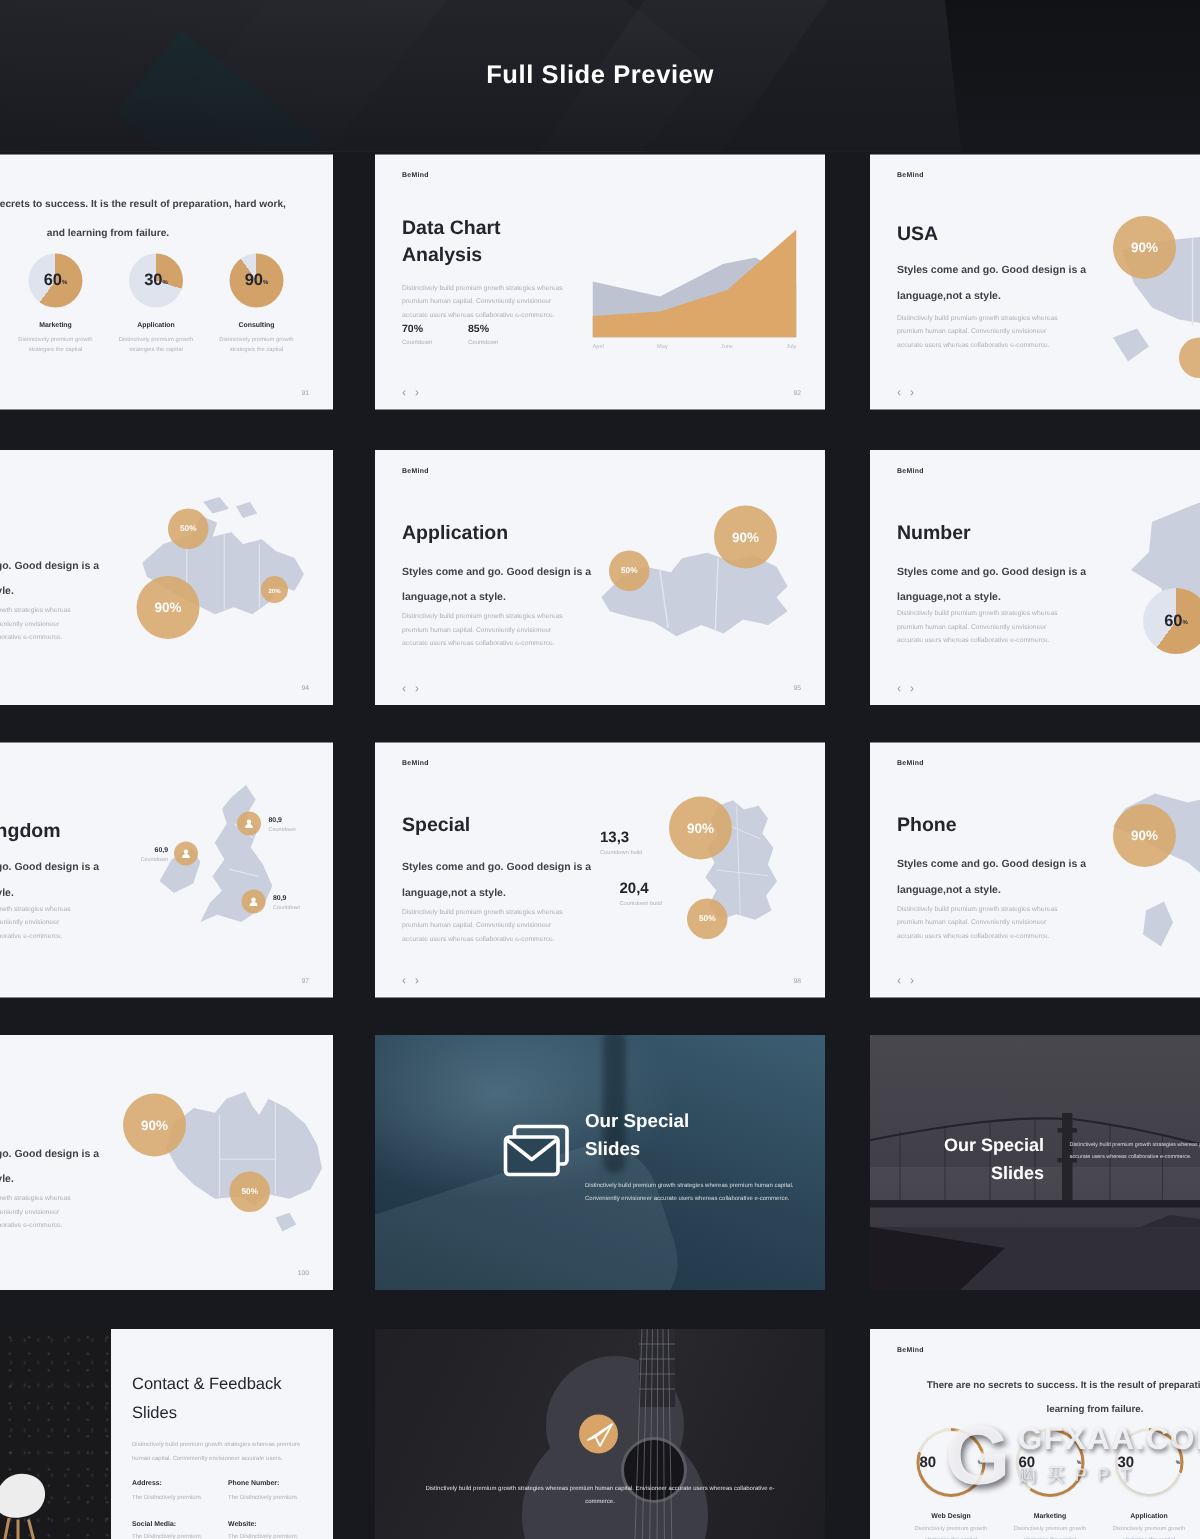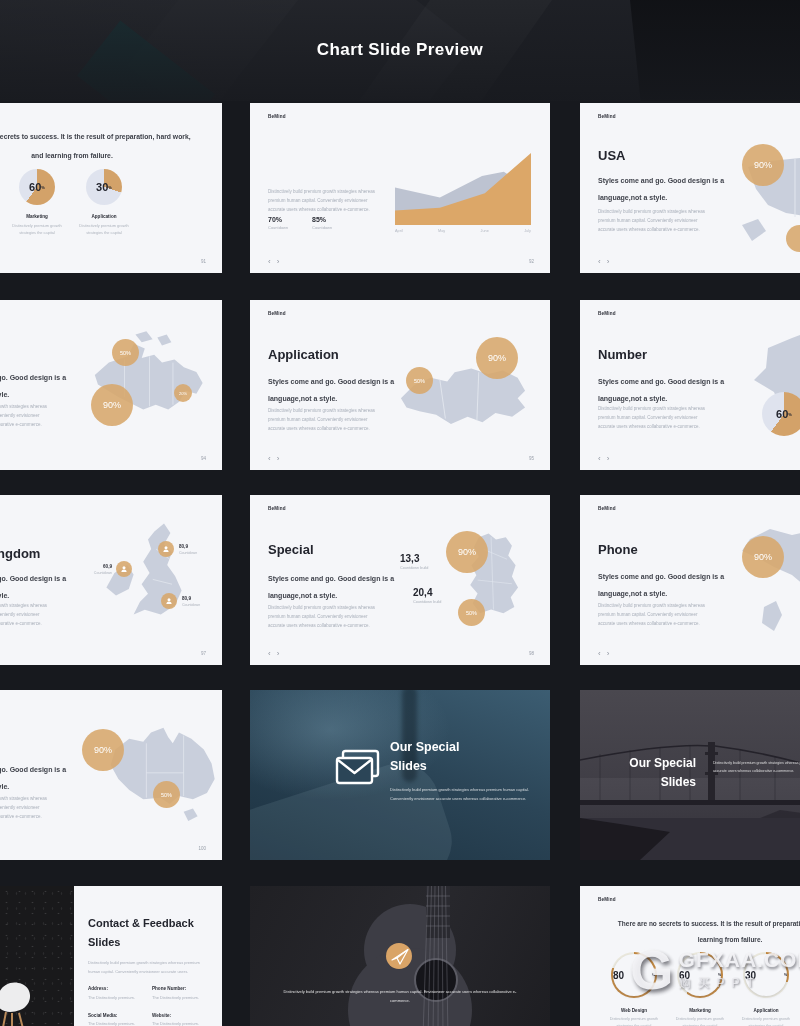--- a/index.html
+++ b/index.html
@@ -28,21 +28,21 @@
   .subtitle{position:absolute;left:18px;font-size:7px;font-weight:bold;color:#3f424b;line-height:2.4;width:130px}
   .bodytxt{position:absolute;left:18px;font-size:4.5px;color:#a9afba;line-height:2;width:118px}
   .arrows{position:absolute;left:18px;bottom:7px;font-size:8px;color:#8f95a0;letter-spacing:6px}
   .pagenum{position:absolute;right:16px;bottom:9px;font-size:4.5px;color:#9aa0ab}
 
   .map{position:absolute}
   .map path{fill:#c9cfdc}
   .map .line{stroke:#e2e6ee;stroke-width:1;fill:none}
 
   .bubble{position:absolute;border-radius:50%;background:rgba(215,167,107,.88);color:#fff;
-          display:flex;align-items:center;justify-content:center;font-weight:normal}
+          display:flex;align-items:center;justify-content:center;font-weight:bold}
   .b-lg{width:42px;height:42px;font-size:9px}
   .b-md{width:27px;height:27px;font-size:5.5px}
   .b-sm{width:18px;height:18px;font-size:4px}
   .b-xs{width:16px;height:16px}
 
   
   .pie-row{position:absolute;left:84px;top:66px;display:flex;gap:5px}
   .pie-item{width:62px;display:flex;flex-direction:column;align-items:center}
   .pie{width:36px;height:36px;border-radius:50%;display:flex;align-items:center;justify-content:center}
   .pie .val{font-size:11px;font-weight:bold;color:#23252e}
@@ -82,21 +82,21 @@
 
   .card.dark-bridge{background:linear-gradient(#4a484f 0%,#403e46 55%,#34323a 100%)}
   .card.dark-guitar{background:linear-gradient(115deg,#202024 0%,#28282d 50%,#1d1d21 100%)}
   .card.dark-photo{background:#f5f6f9}
 
   .photo-left{position:absolute;left:0;top:0;width:152px;height:170px;background:#19191b;overflow:hidden;
       background-image:radial-gradient(rgba(255,255,255,.14) .5px,transparent 1.2px),
                        radial-gradient(rgba(255,255,255,.08) .5px,transparent 1.1px);
       background-size:13px 11px,9px 15px}
 
-  .contact-title{position:absolute;left:166px;top:28px;font-size:11px;font-weight:bold;color:#23252e;line-height:1.75;width:130px}
+  .contact-title{position:absolute;left:166px;top:28px;font-size:11px;font-weight:normal;color:#23252e;line-height:1.75;width:130px}
   .contact-body{position:absolute;left:166px;top:73px;font-size:4px;color:#a9afba;line-height:2.2;width:118px}
   .fields{position:absolute;left:166px;top:100px;display:grid;grid-template-columns:64px 70px;row-gap:13px}
   .field .fl{font-size:4.6px;font-weight:bold;color:#2b2d36}
   .field .fv{font-size:4px;color:#a9afba;margin-top:3.5px}
 
   .guitar-text{position:absolute;left:30px;top:101px;width:240px;text-align:center;color:rgba(255,255,255,.85);
                font-size:4px;line-height:2.3}
 
   
   .ring-heading{position:absolute;left:35px;top:30px;width:230px;text-align:center;font-size:6.5px;
@@ -123,47 +123,56 @@
 </head>
 <body>
 
 <div class="header">
   <div class="shape hs1"></div>
   <div class="shape hs5"></div>
   <div class="shape hs4"></div>
   <div class="shape hs2"></div>
   <div class="shape hs3"></div>
 </div>
-<div class="header-title">Chart Slide Preview</div>
+<div class="header-title">Full Slide Preview</div>
 
 <div class="card c-left r1">
   <div class="center-heading" style="top:24px">There are no secrets to success. It is the result of preparation, hard work, and learning from failure.</div>
   <div class="pie-row">
     <div class="pie-item">
       <div class="pie" style="background: conic-gradient(rgb(211, 162, 105) 0deg, rgb(211, 162, 105) 60%, rgb(223, 227, 238) 60%, rgb(223, 227, 238) 100%);">
         <span class="val">60</span>
           <span class="unit">%</span>
       </div>
       <div class="pie-label">Marketing</div>
       <div class="pie-cap">Distinctively premium growth strategies the capital</div>
     </div>
     <div class="pie-item">
       <div class="pie" style="background: conic-gradient(rgb(211, 162, 105) 0deg, rgb(211, 162, 105) 30%, rgb(223, 227, 238) 30%, rgb(223, 227, 238) 100%);">
         <span class="val">30</span>
           <span class="unit">%</span>
       </div>
       <div class="pie-label">Application</div>
       <div class="pie-cap">Distinctively premium growth strategies the capital</div>
     </div>
+    <div class="pie-item">
+      <div class="pie" style="background: conic-gradient(rgb(211, 162, 105) 0deg, rgb(211, 162, 105) 90%, rgb(223, 227, 238) 90%, rgb(223, 227, 238) 100%);">
+        <span class="val">90</span>
+          <span class="unit">%</span>
+      </div>
+      <div class="pie-label">Consulting</div>
+      <div class="pie-cap">Distinctively premium growth strategies the capital</div>
+    </div>
   </div>
   <div class="pagenum">91</div>
 </div>
 
 <div class="card c-mid r1">
   <div class="brand">BeMind</div>
+  <div class="title" style="top:40px;width:92px">Data Chart Analysis</div>
   <div class="bodytxt" style="top:84px">Distinctively build premium growth strategies whereas premium human capital. Conveniently envisioneer accurate users whereas collaborative e-commerce.</div>
   <div class="stat" style="left:18px;top:113px">
     <div class="v">70%</div>
     <div class="l">Countdown</div>
   </div>
   <div class="stat" style="left:62px;top:113px">
     <div class="v">85%</div>
     <div class="l">Countdown</div>
   </div>
   <svg style="position:absolute;left:145px;top:50px" width="136" height="72">

